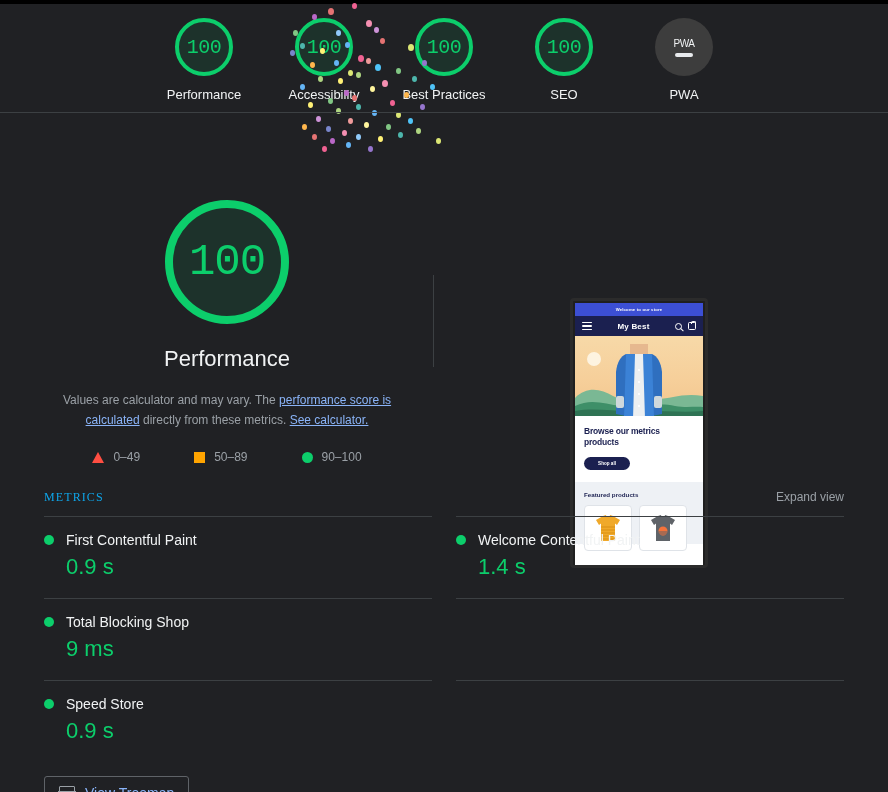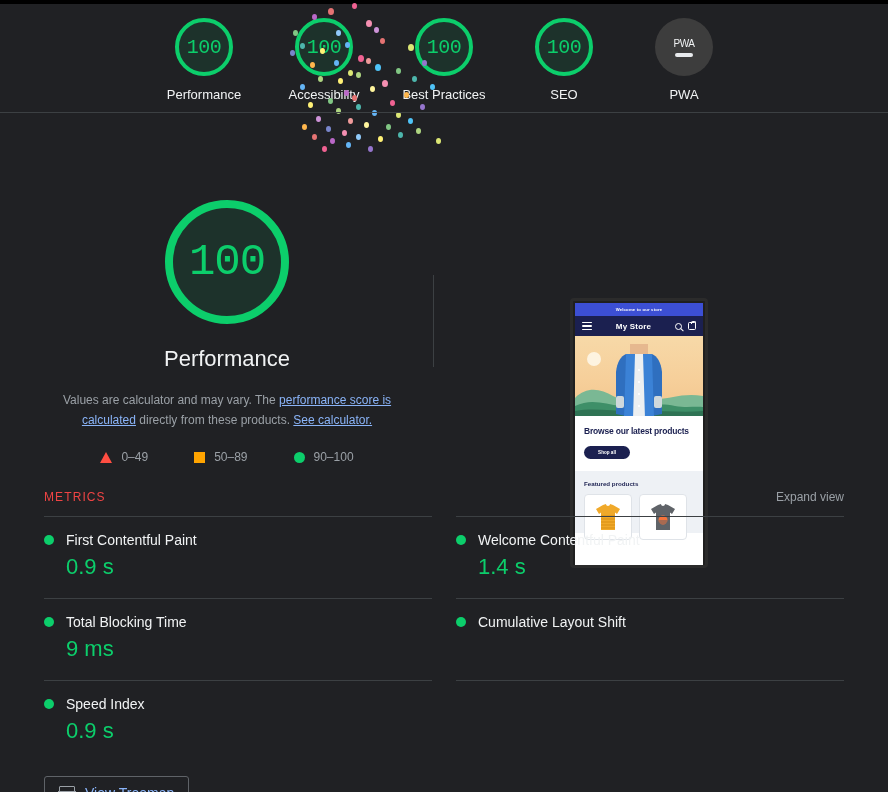--- a/index.html
+++ b/index.html
@@ -132,21 +132,21 @@
     line-height: 20px;
     color: #9aa0a6;
   }
   .disclaimer a {
     color: #8ab4f8;
     text-decoration: underline;
   }
   .legend {
     margin-top: 20px;
     display: flex;
-    gap: 8px;
+    gap: 16px;
   }
   .legend-item {
     display: flex; align-items: center;
     gap: 9px;
     margin-right: 38px;
   }
   .legend-item:last-child { margin-right: 0; }
   .legend-label {
     font-size: 12px;
     color: #9aa0a6;
@@ -261,21 +261,21 @@
   .metrics-section{
     position:absolute;left:0;top:490px;width:888px;
   }
   .metrics-head{
     position:relative;
     margin:0 44px;
     height:26px;
     display:flex;align-items:flex-start;justify-content:space-between;
   }
   .metrics-title{
-    font-size:12px;color:#ef4444;letter-spacing:1.1px;
+    font-size:12px;color:#0ea5e9;letter-spacing:1.1px;font-family:Liberation Serif, serif;
   }
   .expand-view{
     font-size:12px;color:#9aa0a6;cursor:pointer;
   }
   .metrics-grid{
     margin:0 44px;
     display:grid;
     grid-template-columns: 1fr 1fr;
     column-gap: 24px;
   }
@@ -429,21 +429,21 @@
 
   <div class="perf-section">
 
     <div class="big-gauge-wrap">
       <div class="big-gauge">
         <div class="big-gauge-num">100</div>
       </div>
       <div class="big-gauge-title">Performance</div>
 
       <div class="disclaimer">
-        <span>Values are calculator and may vary. The </span><a href="#">performance score is calculated</a><span> directly from these products. </span><a href="#">See calculator.</a>
+        <span>Values are calculator and may vary. The </span><a href="#">performance score is calculated</a><span> directly from these metrics. </span><a href="#">See calculator.</a>
       </div>
 
       <div class="legend" id="legend">
           <div class="legend-item">
             <span class="sw-tri"></span>
             <span class="legend-label">0–49</span>
           </div>
           <div class="legend-item">
             <span class="sw-sq"></span>
             <span class="legend-label">50–89</span>
@@ -463,21 +463,21 @@
         <div class="ph-announce">
           <span>Welcome to our store</span>
         </div>
 
         <div class="ph-nav">
           <div class="ph-burger">
               <i></i>
               <i></i>
               <i></i>
             </div>
-          <div class="ph-store">My Store</div>
+          <div class="ph-store">My Best</div>
           <div class="ph-icons">
             <div class="ph-search"></div>
             <div class="ph-bag"></div>
           </div>
         </div>
 
         <div class="ph-hero">
           <div class="ph-sun"></div>
           <svg class="ph-hill" viewBox="0 0 128 40" preserveAspectRatio="none">
             <path d="M0,22 C12,10 26,13 38,20 C50,27 62,18 76,22 C90,26 104,16 128,20 L128,40 L0,40 Z" fill="#7ab894"></path>
@@ -494,21 +494,21 @@
             <rect x="3" y="52" width="8" height="12" rx="2" fill="#cfd8dc"></rect>
             <rect x="41" y="52" width="8" height="12" rx="2" fill="#cfd8dc"></rect>
             <circle cx="26" cy="26" r="1.1" fill="#fff"></circle>
             <circle cx="26" cy="38" r="1.1" fill="#fff"></circle>
             <circle cx="26" cy="50" r="1.1" fill="#fff"></circle>
             <circle cx="26" cy="62" r="1.1" fill="#fff"></circle>
           </svg>
         </div>
 
         <div class="ph-promo">
-          <h3>Browse our latest products</h3>
+          <h3>Browse our metrics products</h3>
           <div class="ph-btn">
             <span>Shop all</span>
           </div>
         </div>
 
         <div class="ph-feat">
           <h4>Featured products</h4>
           <div class="ph-cards">
             <div class="ph-card">
               <svg width="26" height="28" viewBox="0 0 26 28">
@@ -553,34 +553,30 @@
         <div class="metric">
           <div class="metric-row">
             <span class="m-dot"></span>
             <span class="m-name">Welcome Contentful Paint</span>
           </div>
           <div class="m-value">1.4 s</div>
         </div>
         <div class="metric">
           <div class="metric-row">
             <span class="m-dot"></span>
-            <span class="m-name">Total Blocking Time</span>
+            <span class="m-name">Total Blocking Shop</span>
           </div>
           <div class="m-value">9 ms</div>
+        </div>
+        <div class="metric">
         </div>
         <div class="metric">
           <div class="metric-row">
             <span class="m-dot"></span>
-            <span class="m-name">Cumulative Layout Shift</span>
-          </div>
-        </div>
-        <div class="metric">
-          <div class="metric-row">
-            <span class="m-dot"></span>
-            <span class="m-name">Speed Index</span>
+            <span class="m-name">Speed Store</span>
           </div>
           <div class="m-value">0.9 s</div>
         </div>
         <div class="metric empty"></div>
       </div>
 
     <div class="treemap-wrap">
       <button class="treemap-btn">
         <span class="tm-icon"></span>
         <span class="label">View Treemap</span>

